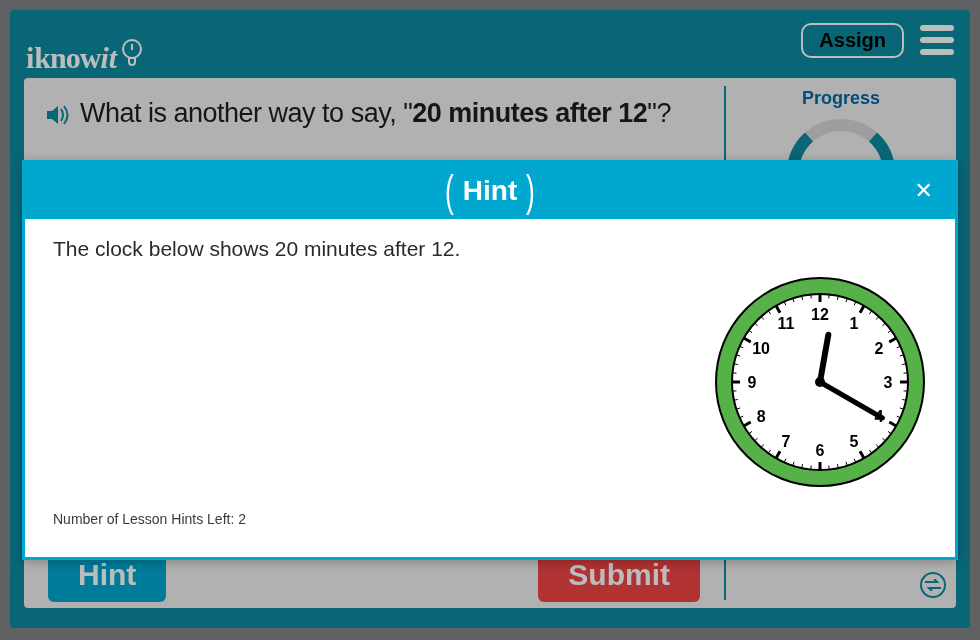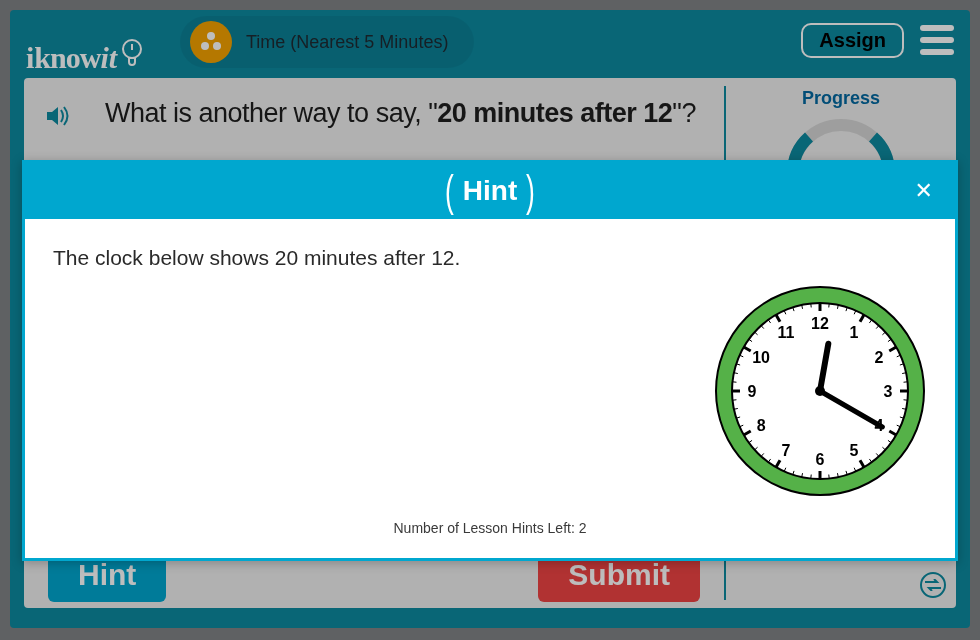--- a/index.html
+++ b/index.html
@@ -52,21 +52,21 @@
   
   .card {
     position: absolute; left: 14px; right: 14px; top: 68px; bottom: 20px;
     background: #efefef; border-radius: 4px;
     display: flex;
   }
   .left { flex: 1; padding: 18px 22px; position: relative; }
   .divider { width: 2px; background: #0d8aa0; margin: 8px 0; }
   .right { width: 230px; padding: 10px 8px; text-align: center; }
 
-  .question-row { display: flex; align-items: flex-end; gap: 25px; }
+  .question-row { display: flex; align-items: center; }
   .speaker {
     color: #0d8aa0; margin-right: 8px; margin-top: 6px; cursor: pointer;
   }
   .question {
     font-size: 27px; line-height: 1.3; color: #1e1e1e; letter-spacing: -0.5px;
   }
   .question .bold { font-weight: 700; }
 
   .bottom-buttons {
     position: absolute; left: 24px; right: 24px; bottom: 6px;
@@ -105,24 +105,24 @@
   }
   .hint-title-wrap { display:flex; align-items:center; gap:6px; }
   .paren {
     color: #fff; font-size: 44px; font-weight: 300; transform: scaleX(0.6);
   }
   .hint-title { color: #fff; font-size: 28px; font-weight: 700; }
   .close-x {
     position: absolute; right: 22px; top: 50%; transform: translateY(-50%);
     color: #fff; font-size: 22px; cursor: pointer;
   }
-  .modal-body { padding: 18px 28px 12px; margin-top: 9px; }
+  .modal-body { padding: 18px 28px 20px; }
   .hint-text { font-size: 21px; color: #2a2a2a; }
   .clock-wrap { display:flex; justify-content:flex-end; padding: 14px 0 14px; }
-  .hints-left { text-align:center; font-size: 14px; color: #3a3a3a; padding: 8px 0 10px; }
+  .hints-left { font-size: 14px; color: #3a3a3a; padding: 8px 0 10px; }
 
   
   .clock-face-num { font: 600 16px Arial; fill:#000; }
 </style>
 </head>
 <body>
 
 <div class="app">
 
   <div class="header">
@@ -132,30 +132,20 @@
         <span class="it">it</span>
       <span class="bulb">
         <svg width="24" height="30" viewBox="0 0 24 30">
           <circle cx="12" cy="11" r="9" fill="none" stroke="#fff" stroke-width="2"></circle>
           <path d="M9 20 h6 v4 a3 3 0 0 1 -6 0 z" fill="none" stroke="#fff" stroke-width="2"></path>
           <line x1="12" y1="6" x2="12" y2="12" stroke="#fff" stroke-width="2"></line>
         </svg>
       </span>
     </div>
 
-    <div class="topic-pill">
-      <div class="topic-badge">
-        <svg width="26" height="26" viewBox="0 0 26 26">
-          <circle cx="13" cy="7" r="4" fill="#fff"></circle>
-          <circle cx="7" cy="17" r="4" fill="#fff"></circle>
-          <circle cx="19" cy="17" r="4" fill="#fff"></circle>
-        </svg>
-      </div>
-      <span class="topic-text">Time (Nearest 5 Minutes)</span>
-    </div>
 
     <button class="assign-btn">Assign</button>
 
     <div class="menu-btn">
       <span></span>
         <span></span>
         <span></span>
     </div>
   </div>
 

